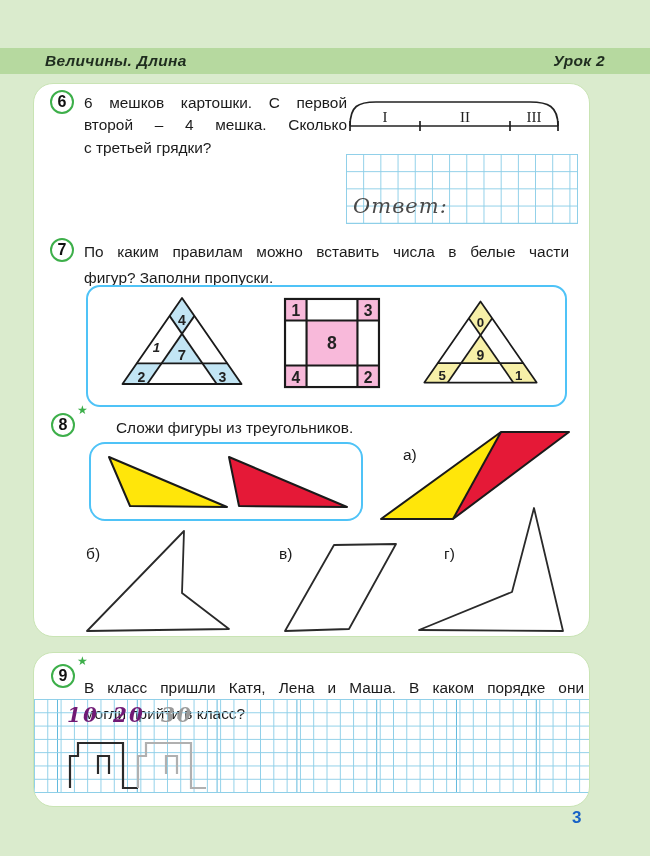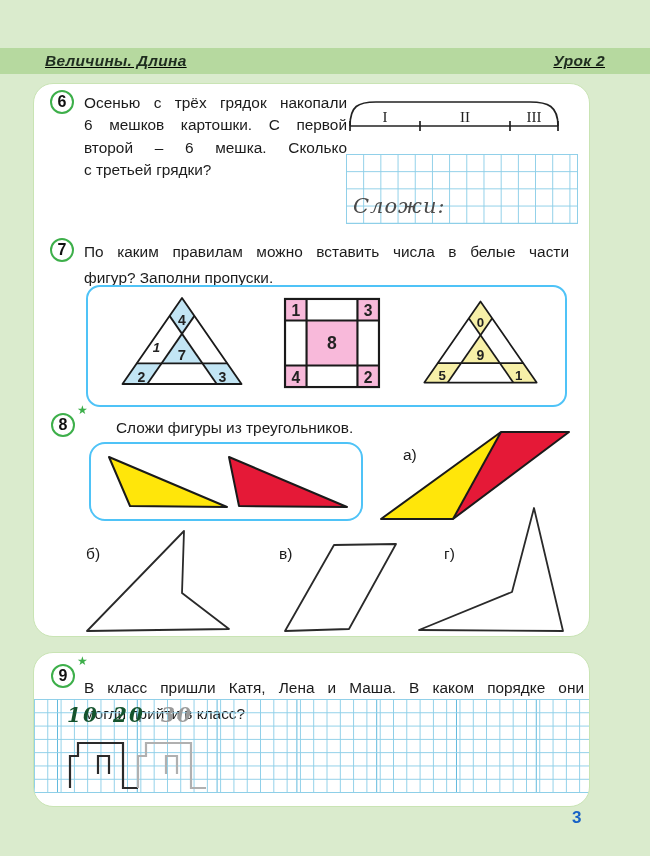--- a/index.html
+++ b/index.html
@@ -1,19 +1,19 @@
 <!DOCTYPE html>
 <html><head>
 <meta charset="utf-8">
 <style>
   html,body{margin:0;padding:0;}
   body{width:650px;height:856px;background:#daebcd;font-family:"Liberation Sans",sans-serif;position:relative;overflow:hidden;}
   .page{position:absolute;inset:0;}
   
-  .hdr{position:absolute;left:0;top:48px;width:650px;height:26px;background:#b6d99f;display:flex;align-items:center;justify-content:space-between;padding:12px 45px;box-sizing:border-box;text-decoration:underline;}
+  .hdr{position:absolute;left:0;top:48px;width:650px;height:26px;background:#b6d99f;display:flex;align-items:center;justify-content:space-between;padding:12px 45px;box-sizing:border-box;}
   .hdr span{font-weight:bold;font-style:italic;font-size:15.5px;color:#1f2d1f;letter-spacing:.3px;}
   
   .card{position:absolute;background:#fff;border:1px solid #c9e4b4;border-radius:20px;box-sizing:border-box;}
   #card1{left:33px;top:83px;width:557px;height:554px;}
   #card2{left:33px;top:652px;width:557px;height:155px;overflow:hidden;}
   
   .circ{position:absolute;width:24px;height:24px;border:2px solid #3daf4a;border-radius:50%;background:#fff;display:flex;align-items:center;justify-content:center;font-size:16px;font-weight:bold;color:#111;box-sizing:border-box;}
   .star{position:absolute;color:#3daf4a;font-size:12px;line-height:12px;}
   
   .txt{position:absolute;color:#1b1b1b;font-size:15.4px;}
@@ -26,21 +26,21 @@
   #t9txt{left:50px;top:10px;width:500px;line-height:26px;margin-top:12px;}
   
   .grid6{position:absolute;left:312px;top:70px;width:231px;height:69px;
     background-image:linear-gradient(to right,#8ecfe8 1px,transparent 1px),linear-gradient(to bottom,#8ecfe8 1px,transparent 1px);
     background-size:17.2px 17.2px;border-right:1px solid #8ecfe8;border-bottom:1px solid #8ecfe8;}
   .grid9{position:absolute;left:0;top:46px;width:557px;height:93px;
     background-image:linear-gradient(to right,#8ecfe8 1px,transparent 1px),linear-gradient(to bottom,#8ecfe8 1px,transparent 1px),linear-gradient(to right,#62badd 1.3px,transparent 1.3px);
     background-size:13.3px 13.3px,13.3px 13.3px,79.8px 100%;
     background-position:0 0,0 0,23px 0;border-bottom:1px solid #8ecfe8;}
   .answer{position:absolute;left:319px;top:110px;font-family:"DejaVu Serif",serif;font-style:italic;font-size:21px;color:#4a4a4a;letter-spacing:1px;}
-  .hand{position:absolute;font-family:"DejaVu Serif",serif;font-style:italic;font-weight:600;font-size:20px;color:#14532d;letter-spacing:2px;}
+  .hand{position:absolute;font-family:"DejaVu Serif",serif;font-style:italic;font-weight:600;font-size:20px;color:#701a75;letter-spacing:2px;}
   .hand.gray{color:#9a9a9a;}
   .figlabel{position:absolute;font-size:15.5px;color:#1b1b1b;}
   
   .bluebox{position:absolute;border:2.5px solid #4fc3f7;border-radius:14px;box-sizing:border-box;background:#fff;}
   #box1{left:52px;top:201px;width:481px;height:122px;}
   #box2{left:55px;top:358px;width:274px;height:79px;border-radius:16px;}
   .pagenum{position:absolute;left:572px;top:808px;font-size:17px;font-weight:bold;color:#1862c6;}
   svg{position:absolute;overflow:visible;}
   svg text{font-family:"Liberation Sans",sans-serif;font-weight:bold;fill:#222;}
   .serif{font-family:"Liberation Serif",serif;font-weight:normal;}
@@ -54,40 +54,39 @@
     <span>Величины. Длина</span>
     <span>Урок 2</span>
   </div>
 
   <div class="card" id="card1">
 
     <div class="circ" style="left:16px;top:6px;">
         <span>6</span>
       </div>
     <div class="txt" id="t6txt">
-      <div class="jl">Осенью с трёх грядок накопали</div>
       <div class="jl">6 мешков картошки. С первой</div>
-      <div class="jl">второй – 6 мешка. Сколько</div>
+      <div class="jl">второй – 4 мешка. Сколько</div>
       <div class="ll">с третьей грядки?</div>
     </div>
 
     <svg style="left:312px;top:12px;" width="232" height="40" viewBox="0 0 232 40">
       <path d="M4,30 C4,10 12,6 30,6 L184,6 C202,6 212,10 212,30" fill="none" stroke="#222" stroke-width="1.7"></path>
       <line x1="4" y1="30" x2="212" y2="30" stroke="#222" stroke-width="1.7"></line>
       <line x1="4" y1="25" x2="4" y2="35" stroke="#222" stroke-width="1.7"></line>
       <line x1="74" y1="25" x2="74" y2="35" stroke="#222" stroke-width="1.7"></line>
       <line x1="164" y1="25" x2="164" y2="35" stroke="#222" stroke-width="1.7"></line>
       <line x1="212" y1="25" x2="212" y2="35" stroke="#222" stroke-width="1.7"></line>
       <text class="serif" x="39" y="26" font-size="15" text-anchor="middle">I</text>
       <text class="serif" x="119" y="26" font-size="15" text-anchor="middle">II</text>
       <text class="serif" x="188" y="26" font-size="15" text-anchor="middle">III</text>
     </svg>
 
     <div class="grid6"></div>
-    <div class="answer">Сложи:</div>
+    <div class="answer">Ответ:</div>
 
     <div class="circ" style="left:16px;top:154px;">
         <span>7</span>
       </div>
     <div class="txt" id="t7txt">
       <div class="jl">По каким правилам можно вставить числа в белые части</div>
       <div class="ll">фигур? Заполни пропуски.</div>
     </div>
 
     <div class="bluebox" id="box1"></div>

